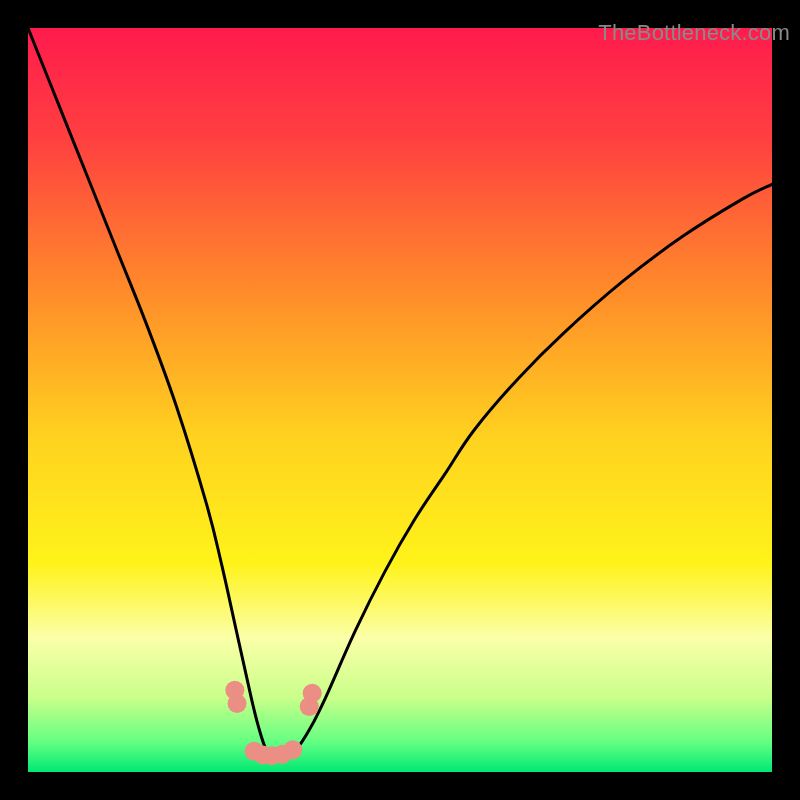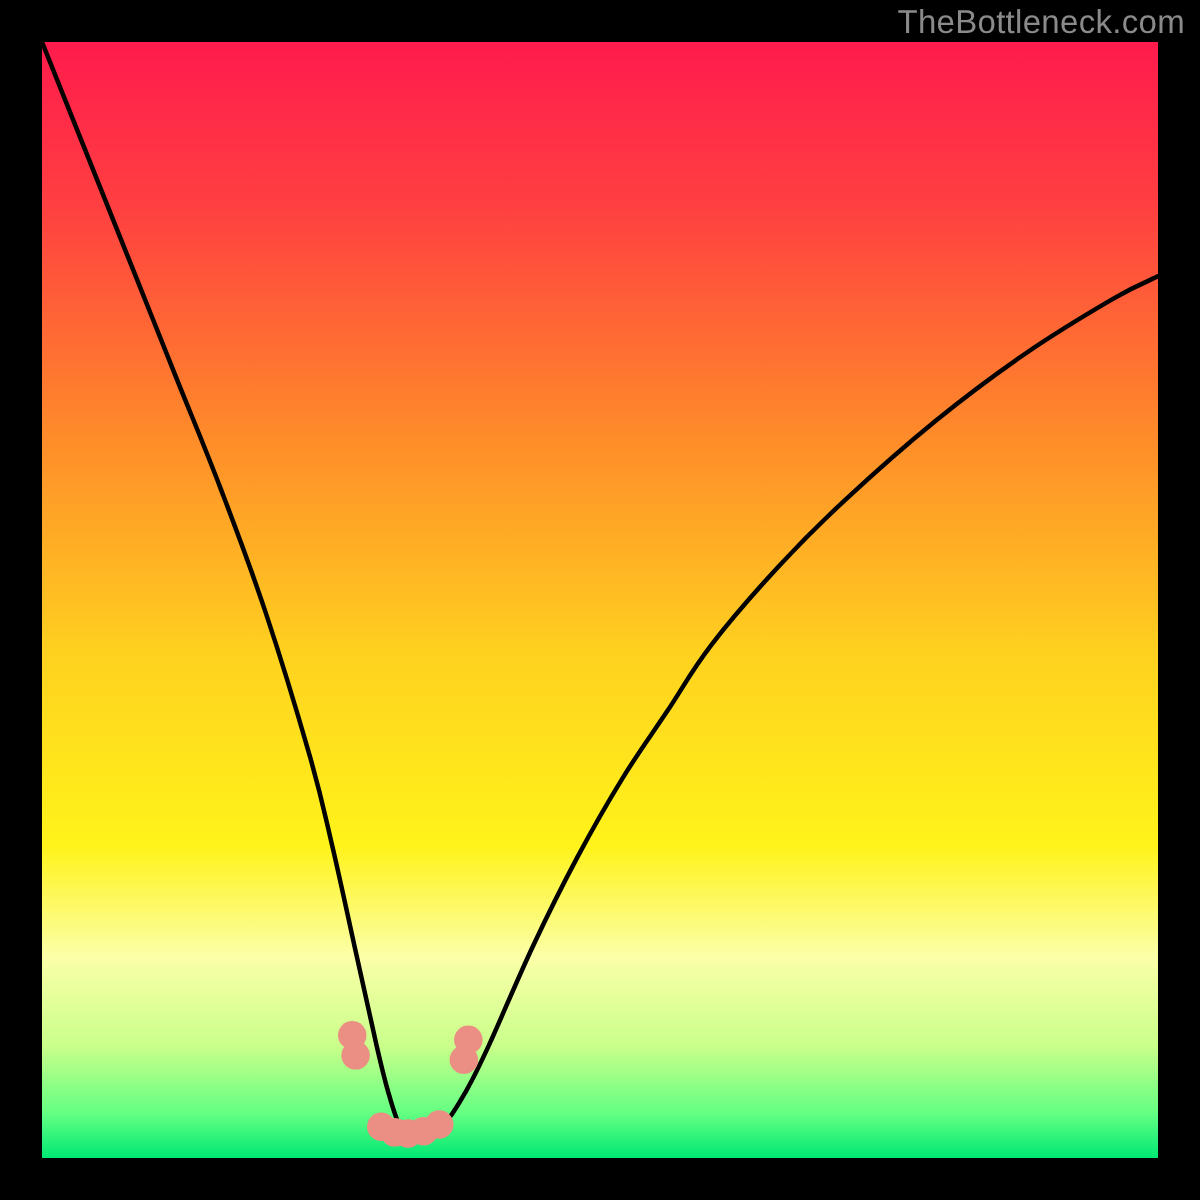--- a/index.html
+++ b/index.html
@@ -28,21 +28,21 @@
   }
   .gradient {
     position: absolute;
     left: 0;
     top: 0;
     width: 100%;
     height: 100%;
   }
   .watermark {
     position: absolute;
-    top: 2px;
+    top: 20px;
     right: 10px;
     font-family: Arial, Helvetica, sans-serif;
     font-size: 22px;
     color: #8a8a8a;
     font-weight: 500;
     letter-spacing: 0.2px;
   }
   svg.curve {
     position: absolute;
     left: 0;

